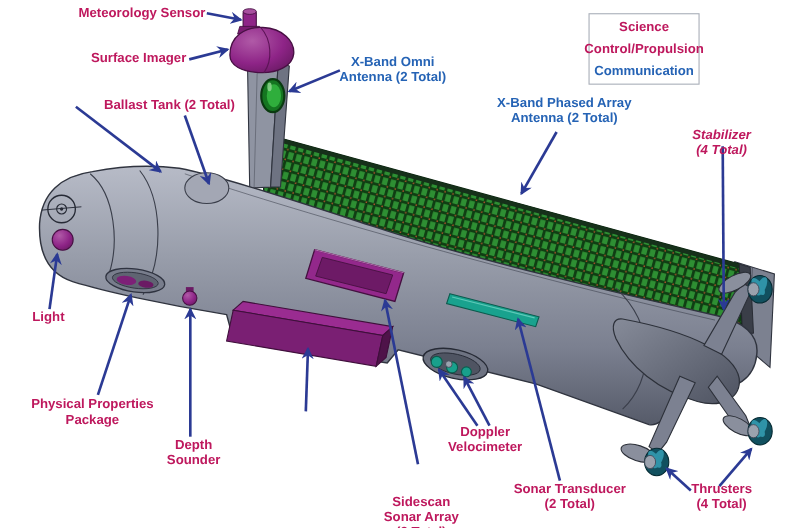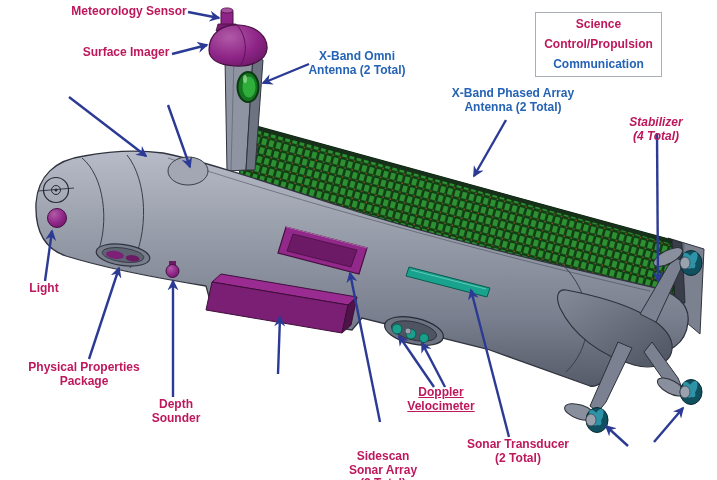--- a/index.html
+++ b/index.html
@@ -10,21 +10,21 @@
   .art{position:absolute;left:0;top:0;width:717px;height:480px;}
   .label{
     position:absolute;transform:translateX(-50%);
     font-size:12px;font-weight:bold;line-height:13.5px;
     text-align:center;white-space:pre-line;letter-spacing:0;
   }
   .c-science{color:#be185d;}
   .c-control{color:#be185d;}
   .c-comm{color:#2563b5;}
   .legend{
-    position:absolute;left:535px;top:12px;width:127px;height:65px;
+    position:absolute;left:535px;top:12px;width:101px;height:65px;
     background:#ffffff;border:1.5px solid #a9aeb8;box-sizing:border-box;
     display:flex;flex-direction:column;justify-content:space-around;align-items:center;
     padding:2px 0;
   }
   .legend .row{font-size:12px;font-weight:bold;line-height:13px;}
 </style>
 </head>
 <body>
 
 <div class="stage">
@@ -212,31 +212,34 @@
   </svg>
 
   <div class="legend">
     <div class="row c-science">Science</div>
     <div class="row c-control">Control/Propulsion</div>
     <div class="row c-comm">Communication</div>
   </div>
 
   <div class="label c-science" style="left:129px;top:5px;">Meteorology Sensor</div>
   <div class="label c-science" style="left:126px;top:46px;">Surface Imager</div>
+  <div class="label c-control" style="left:154px;top:89px;">Ballast Tank (2 Total)</div>
   <div class="label c-comm" style="left:357px;top:50px;">X-Band Omni
 Antenna (2 Total)</div>
   <div class="label c-comm" style="left:513px;top:87px;">X-Band Phased Array
 Antenna (2 Total)</div>
   <div class="label c-control" style="left:656px;top:116px;font-style:italic;">Stabilizer (4 Total)</div>
   <div class="label c-science" style="left:44px;top:282px;">Light</div>
   <div class="label c-science" style="left:84px;top:361px;">Physical Properties
 Package</div>
   <div class="label c-control" style="left:176px;top:398px;">Depth
 Sounder</div>
   <div class="label c-science" style="left:383px;top:421px;margin-top:29px;">Sidescan
 Sonar Array
 (2 Total)</div>
-  <div class="label c-science" style="left:441px;top:386px;text-decoration:underline;">Doppler
+  <div class="label c-science" style="left:441px;top:386px;">Doppler
 Velocimeter</div>
   <div class="label c-science" style="left:518px;top:438px;">Sonar Transducer
 (2 Total)</div>
+  <div class="label c-control" style="left:656px;top:438px;">Thrusters
+(4 Total)</div>
 
 </div>
 
 </body></html>

